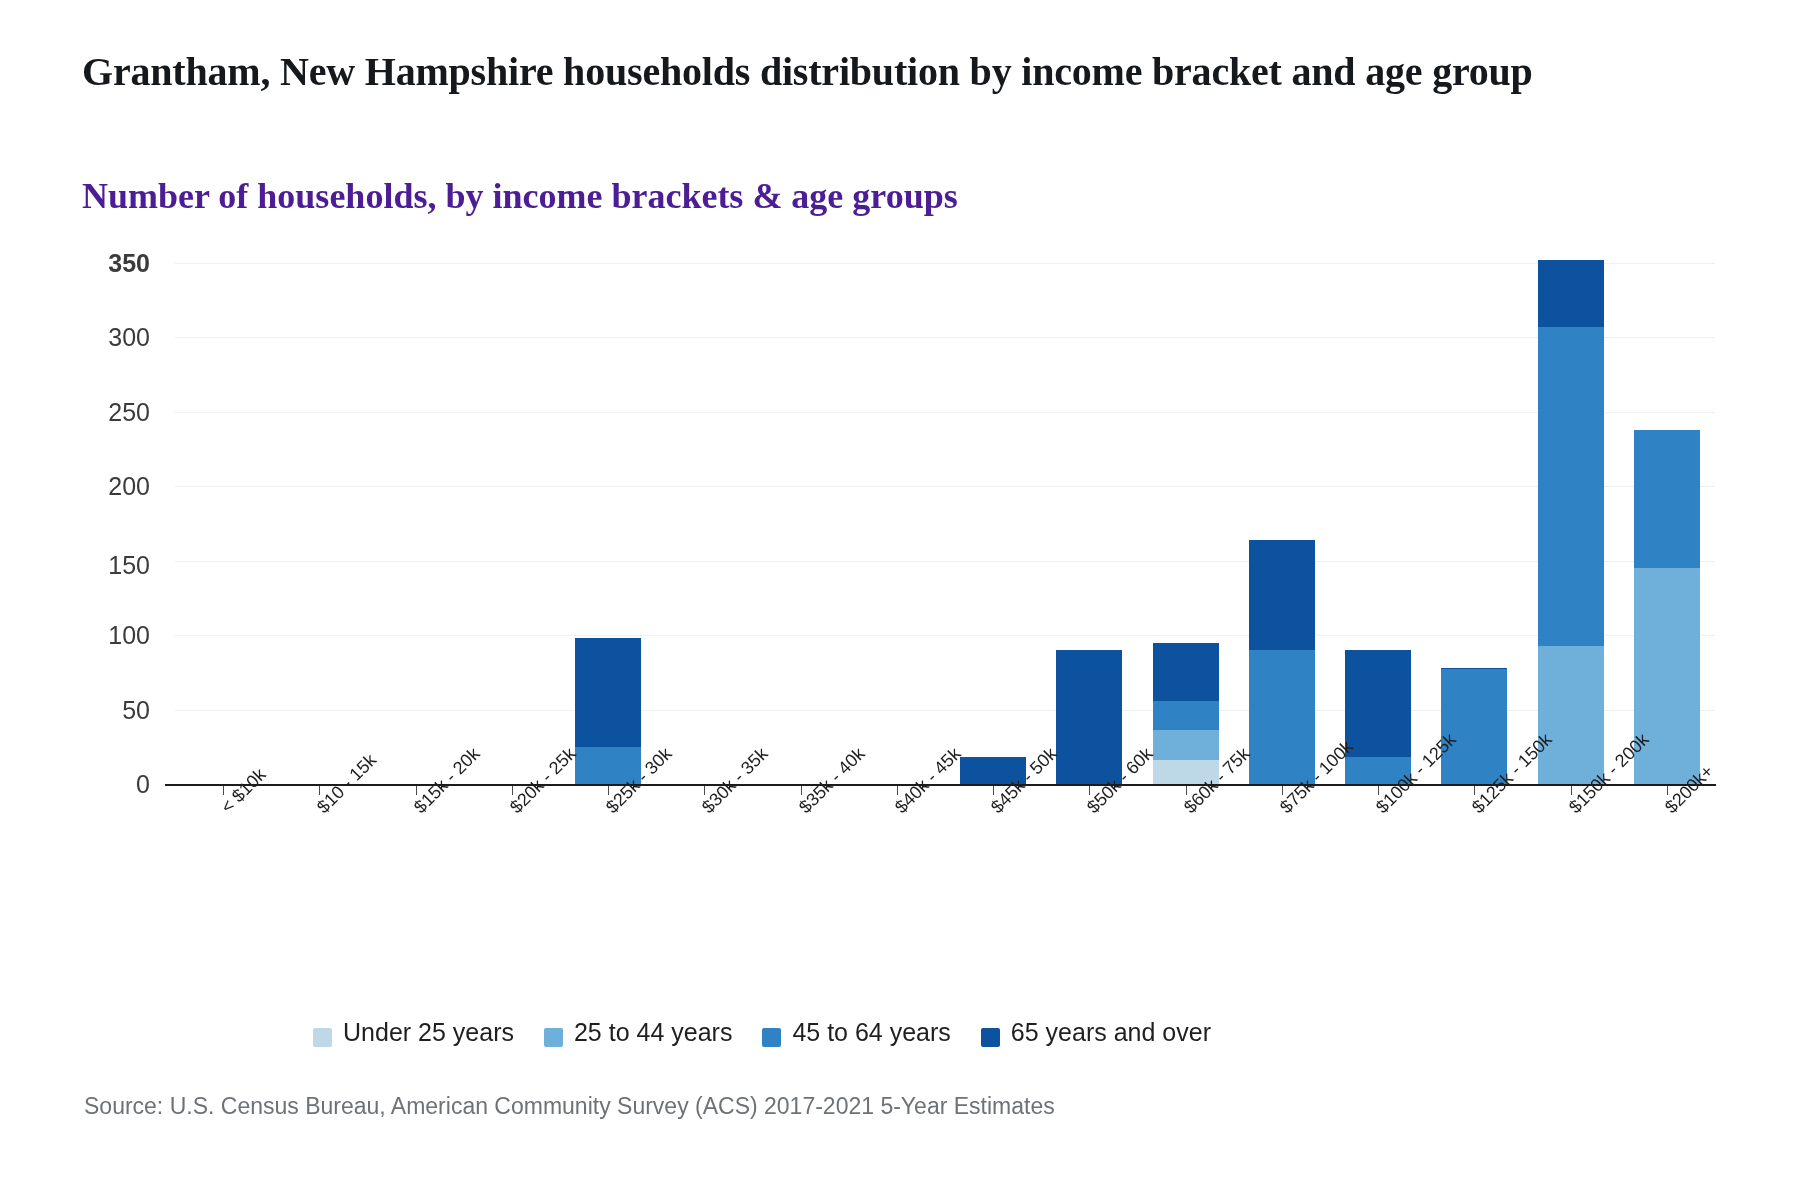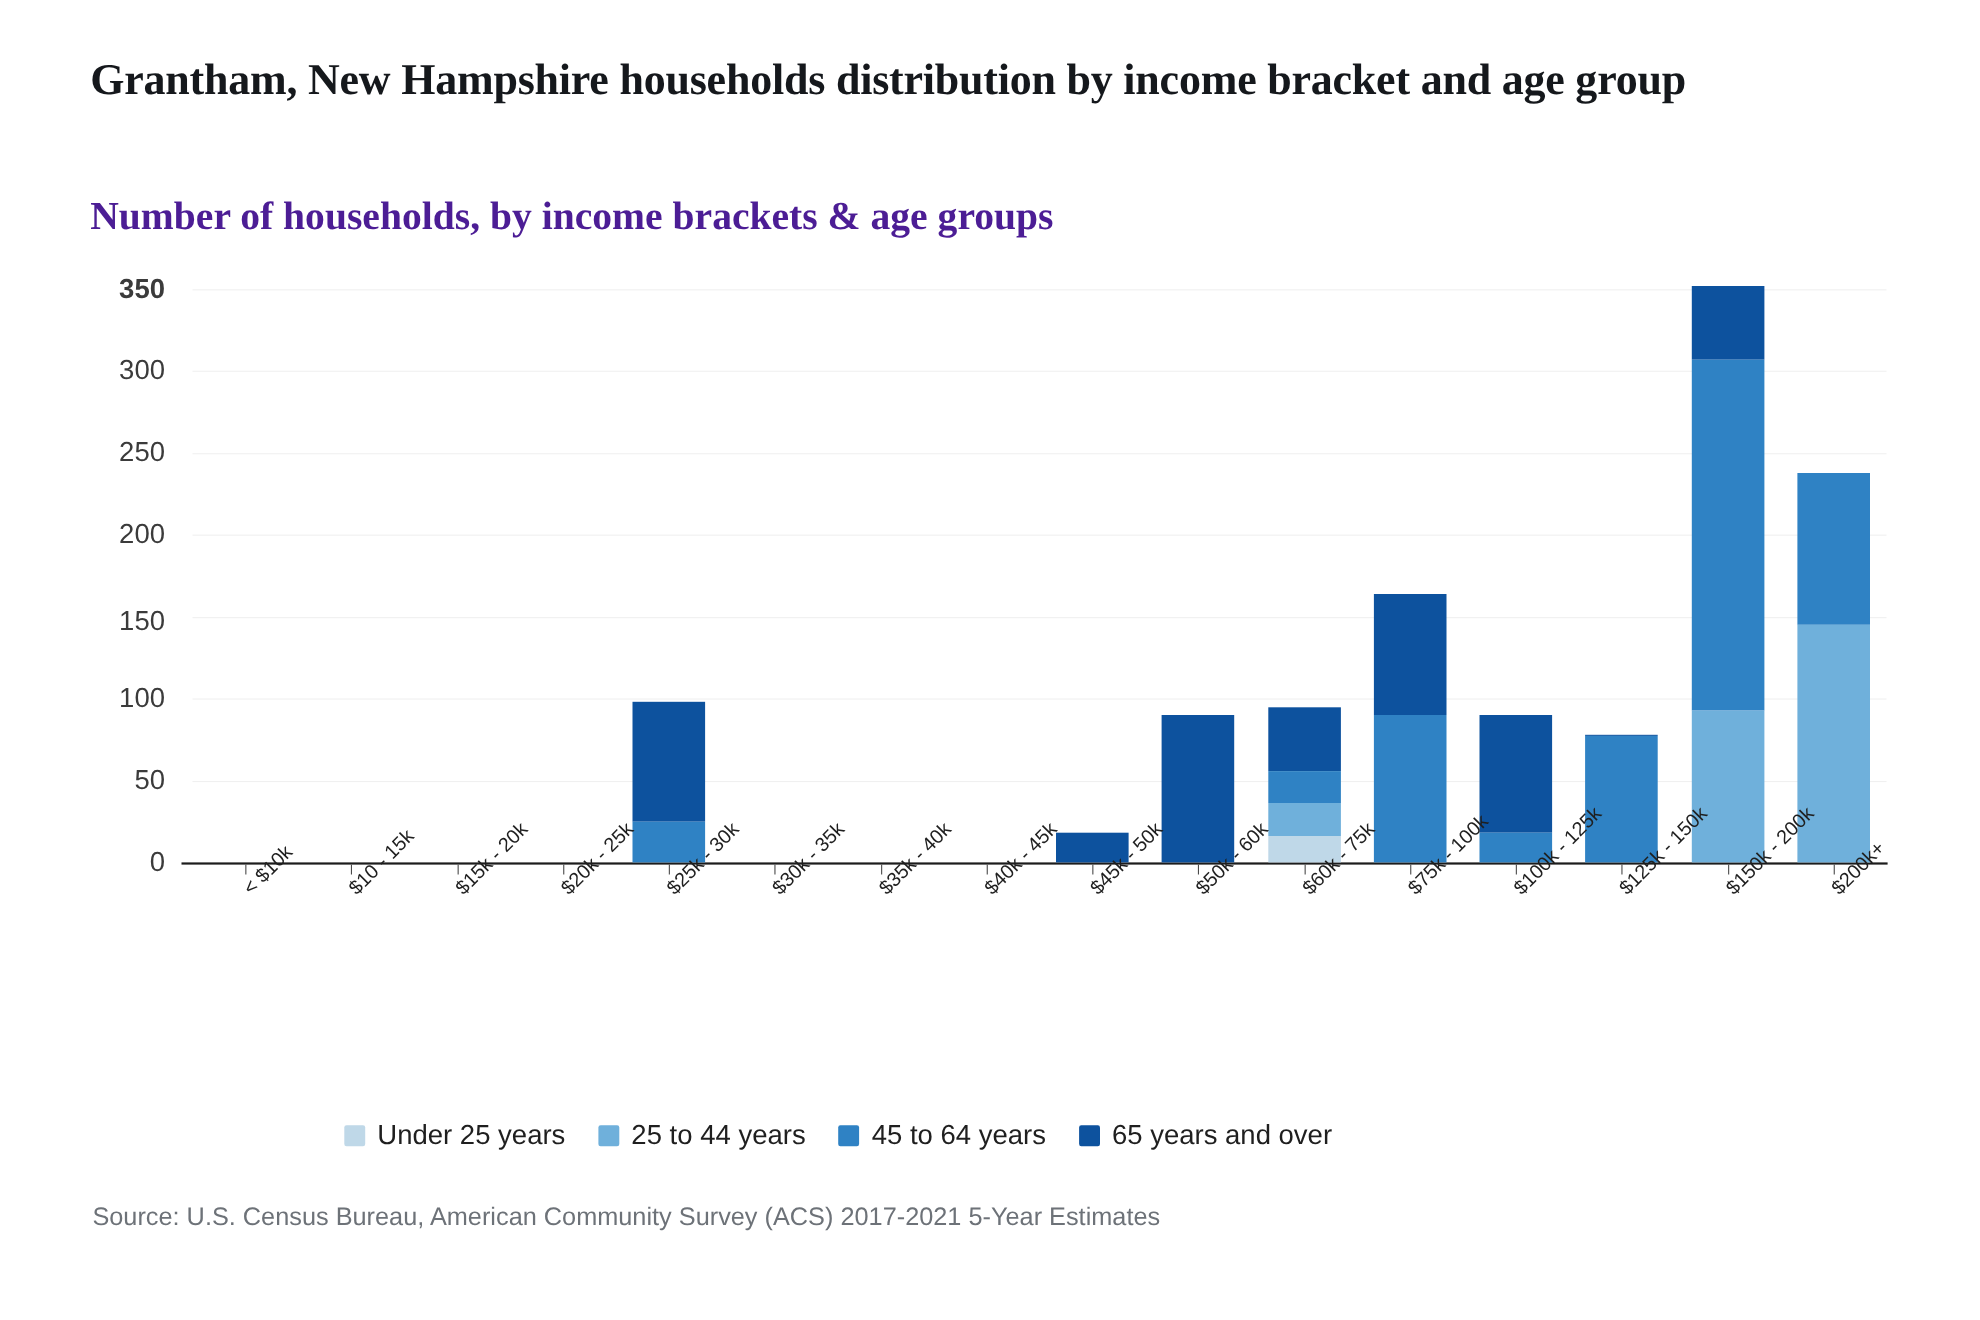--- a/index.html
+++ b/index.html
@@ -68,21 +68,21 @@
     transform-origin:left top;
     transform:rotate(-45deg);
     font-family:"Liberation Sans", sans-serif;
   }
 
   
   .legend{
     position:absolute;left:0;right:0;top:1018px;
     display:flex;justify-content:center;align-items:center;gap:30px;
   }
-  .legend-item{display:flex;align-items:center;gap:11px;}
+  .legend-item{display:flex;align-items:flex-end;gap:11px;}
   .legend-swatch{width:19px;height:19px;border-radius:2px;display:block;}
   .legend-label{font-size:25px;color:#1f1f1f;white-space:nowrap;}
 
   
   .source{
     position:absolute;left:84px;top:1093px;
     font-size:23px;color:#6d7278;white-space:nowrap;
   }
   .brand{
     position:absolute;right:66px;top:1080px;

